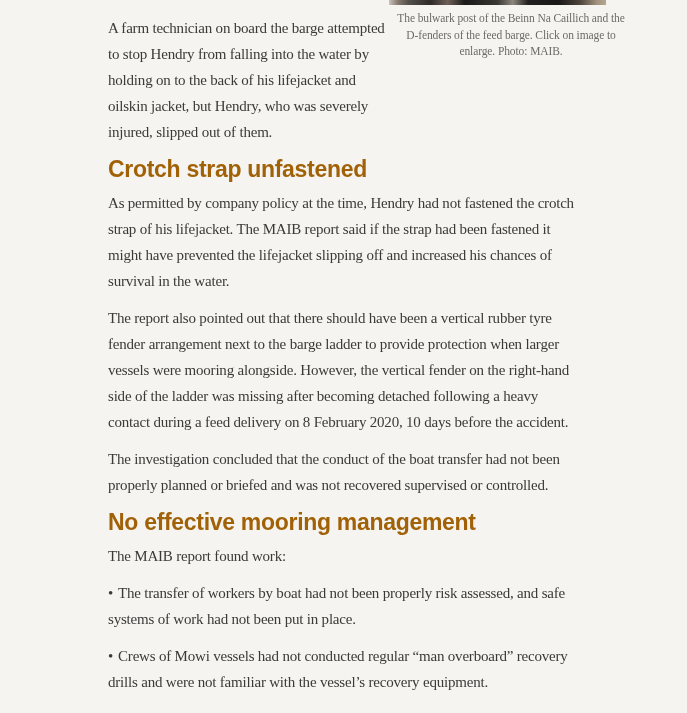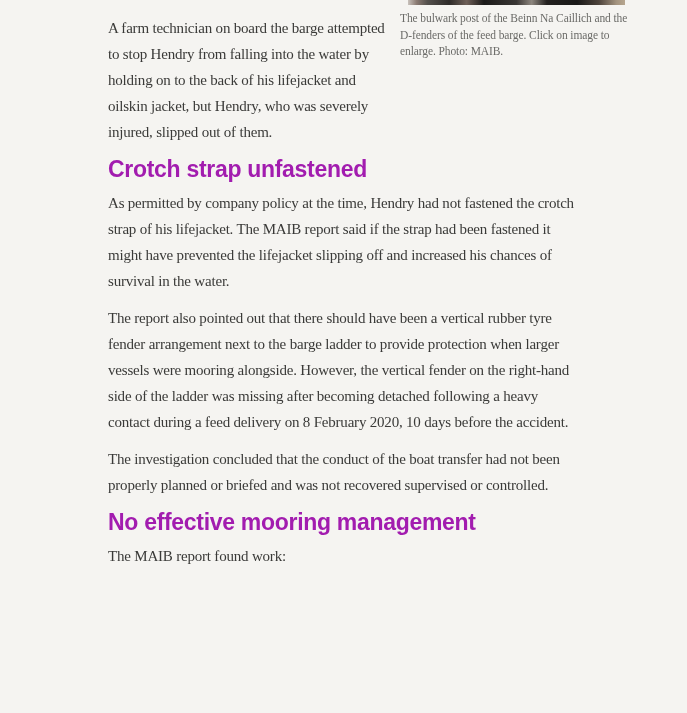--- a/index.html
+++ b/index.html
@@ -16,24 +16,25 @@
     position: relative;
   }
   .page {
     position: relative;
     width: 687px;
     height: 713px;
   }
   
   .figure {
     position: absolute;
-    left: 400px;
+    left: 381px;
     top: 0;
     width: 260px;
     margin: 0;
+    text-align: center;
   }
   .photo-strip {
     margin-left: 8px;
     width: 217px;
     height: 5px;
     cursor: pointer;
     background: linear-gradient(90deg,
       #c9c2bc 0%, #8a7a72 4%, #54504c 9%, #2e2b29 19%, #6e5f57 27%,
       #1b1a19 35%, #3a3734 50%, #8d867e 57%, #23211f 64%, #191817 78%,
       #4e443c 88%, #a3937f 96%, #b7a68f 100%);
@@ -61,21 +62,21 @@
     letter-spacing: -0.2px;
   }
   .prewrap { white-space: pre-line; }
   .heading {
     margin: 5px 0 6px 0;
     font-family: "Liberation Sans", sans-serif;
     font-weight: 700;
     font-size: 23px;
     line-height: 26px;
     letter-spacing: -0.3px;
-    color: #a21caf;
+    color: #a16207;
   }
   .bullet-item .bullet {
     margin-right: 5px;
   }
 </style>
 </head>
 <body>
 
 <div class="page">
 
@@ -108,17 +109,21 @@
 side of the ladder was missing after becoming detached following a heavy
 contact during a feed delivery on 8 February 2020, 10 days before the accident.</p>
 
     <p class="para prewrap">The investigation concluded that the conduct of the boat transfer had not been
 properly planned or briefed and was not recovered supervised or controlled.</p>
 
     <h2 class="heading">No effective mooring management</h2>
 
     <p class="para prewrap">The MAIB report found work:</p>
 
+    <p class="para bullet-item"><span class="bullet">•</span><span class="prewrap">The transfer of workers by boat had not been properly risk assessed, and safe
+systems of work had not been put in place.</span></p>
 
+    <p class="para bullet-item"><span class="bullet">•</span><span class="prewrap">Crews of Mowi vessels had not conducted regular “man overboard” recovery
+drills and were not familiar with the vessel’s recovery equipment.</span></p>
 
 
   </div>
 </div>
 
 </body></html>

